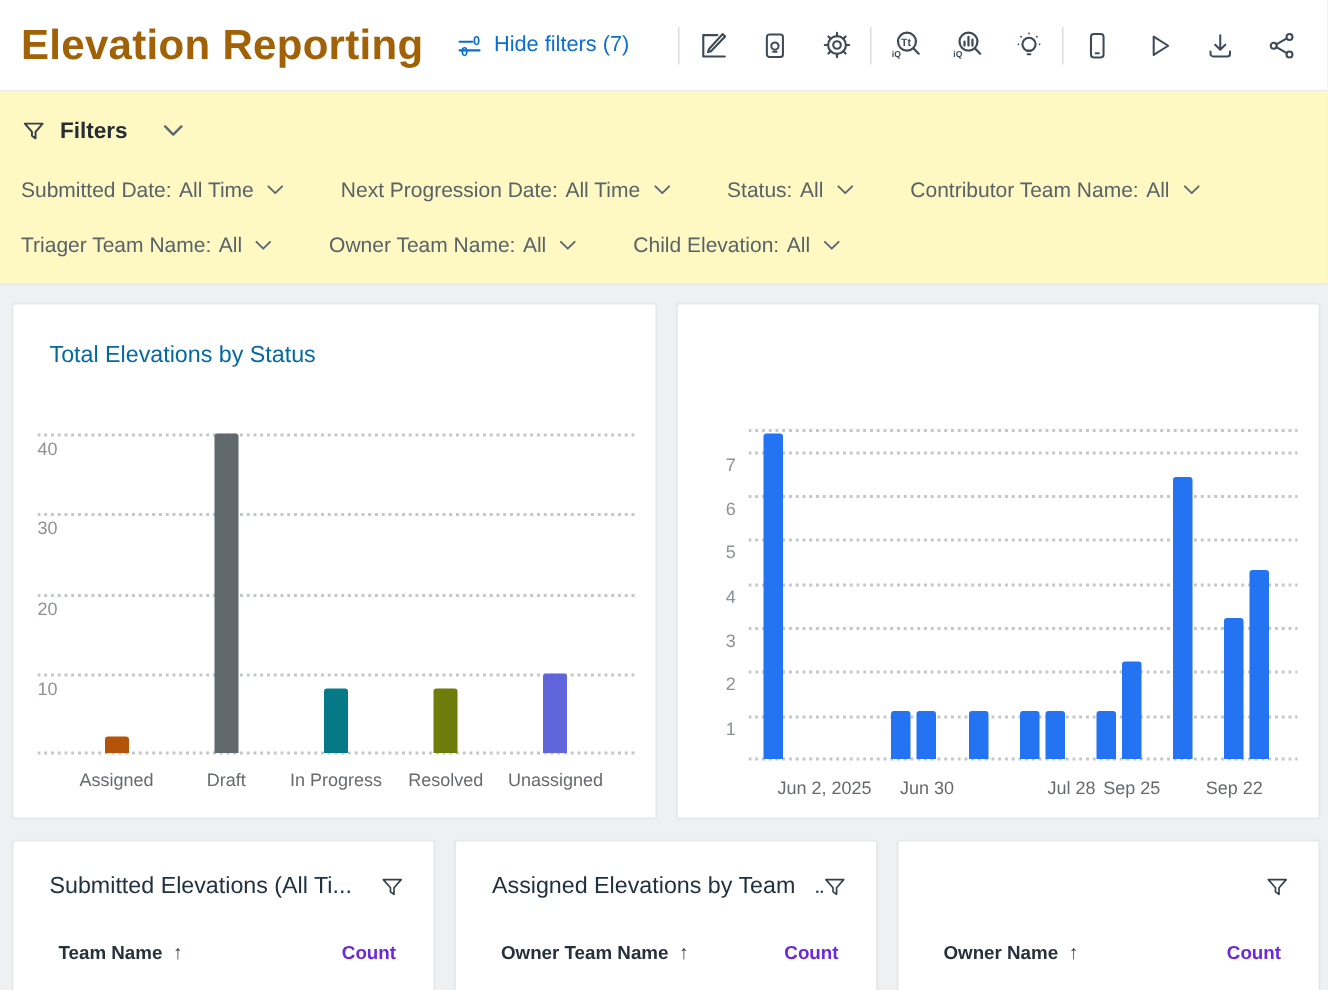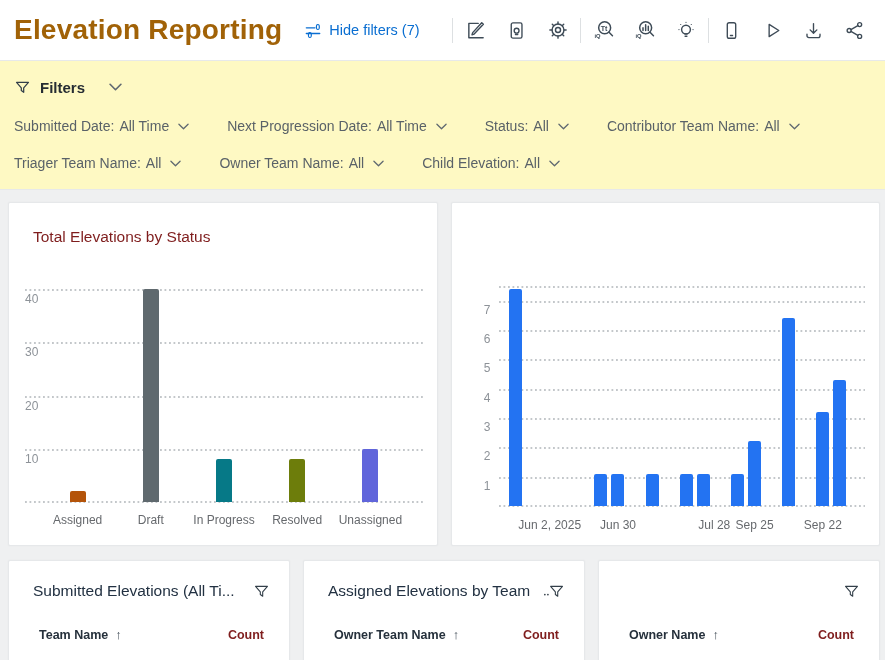--- a/index.html
+++ b/index.html
@@ -32,21 +32,21 @@
   .filter-chip .f-label{margin-right:5px;}
   .filter-chip .chev{margin-left:9px;display:flex;}
   .chev svg{stroke:#5f6870;}
 
   
   .canvas{padding:12px 5px 0 8px;}
   .row-top{display:grid;grid-template-columns:1fr 1fr;gap:13px;}
   .card{background:#fff;border:1px solid #e6e8ea;border-radius:2px;position:relative;
     box-shadow:0 0 2px rgba(0,0,0,.04);}
   .chart-card{height:344px;}
-  .chart-title{position:absolute;left:24px;top:25px;font-size:15.5px;color:#7f1d1d;
+  .chart-title{position:absolute;left:24px;top:25px;font-size:15.5px;color:#0369a1;
     display:flex;align-items:flex-start;gap:8px;white-space:nowrap;}
   .chart-title svg{stroke:#333f49;}
   .plot{position:absolute;}
   .dotline{position:absolute;left:0;right:0;height:2px;
     background-image:radial-gradient(circle at 1px 1px,#c3c7ca 1px,transparent 1.1px);
     background-size:4.5px 2px;background-repeat:repeat-x;}
   .ytick{position:absolute;font-size:12px;color:#8d9298;line-height:12px;}
   .bar{position:absolute;bottom:0;border-radius:2px 2px 0 0;}
   .xlabel{position:absolute;font-size:12px;color:#66696d;text-align:center;
     white-space:nowrap;}
@@ -54,21 +54,21 @@
   .row-bottom{display:grid;grid-template-columns:1fr 1fr 1fr;gap:13px;margin-top:14px;}
   .tcard{height:240px;}
   .tcard-title{position:absolute;left:24px;top:21px;font-size:15.5px;color:#223142;
     white-space:nowrap;}
   .tcard-filter{position:absolute;right:19px;top:22px;cursor:pointer;}
   .tcard-filter svg{stroke:#333f49;}
   .thead{position:absolute;left:30px;right:25px;top:66px;display:flex;
     justify-content:space-between;font-size:12.5px;font-weight:700;align-items:center;}
   .th-name{color:#26313c;display:flex;gap:7px;align-items:center;cursor:pointer;}
   .sort-arrow{font-weight:400;color:#3f4a55;font-size:13px;}
-  .th-count{color:#7f1d1d;cursor:pointer;}
+  .th-count{color:#6d28d9;cursor:pointer;}
 </style>
 </head>
 <body>
 
 <div class="header">
   <div class="page-title">Elevation Reporting</div>
   <button class="hide-filters">
     <span style="display:flex">
       <svg width="19" height="19" viewBox="0 0 20 20" fill="none" stroke="#0a6ed1" stroke-width="1.5" stroke-linecap="round">
         <path d="M2.5 7.2 h9"></path>

